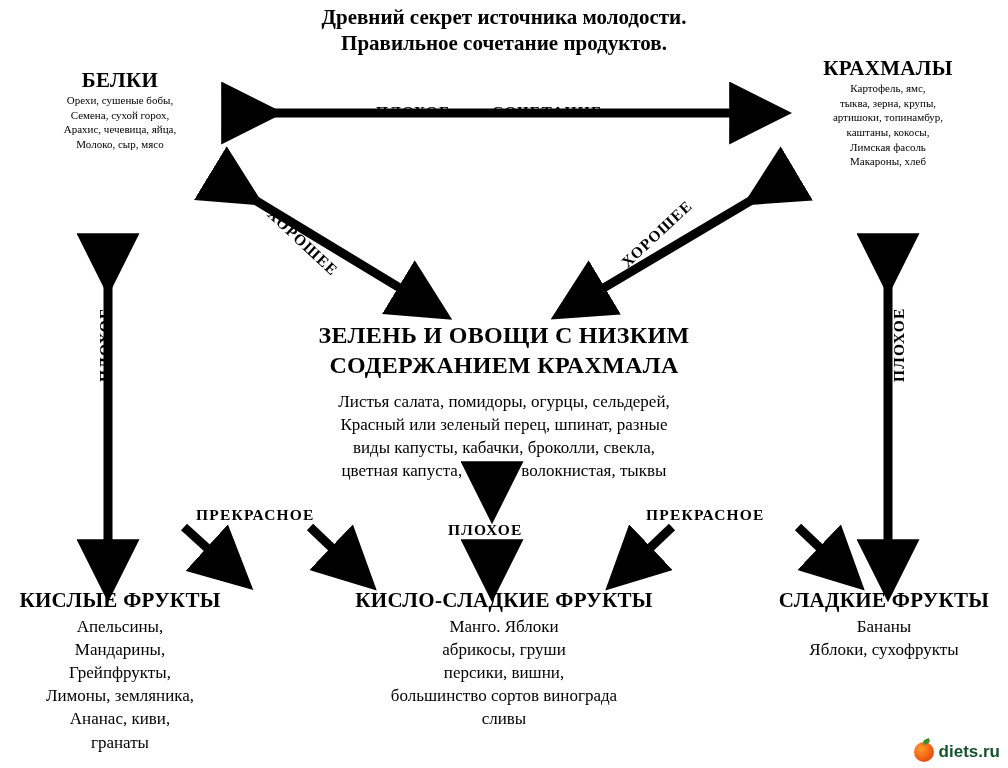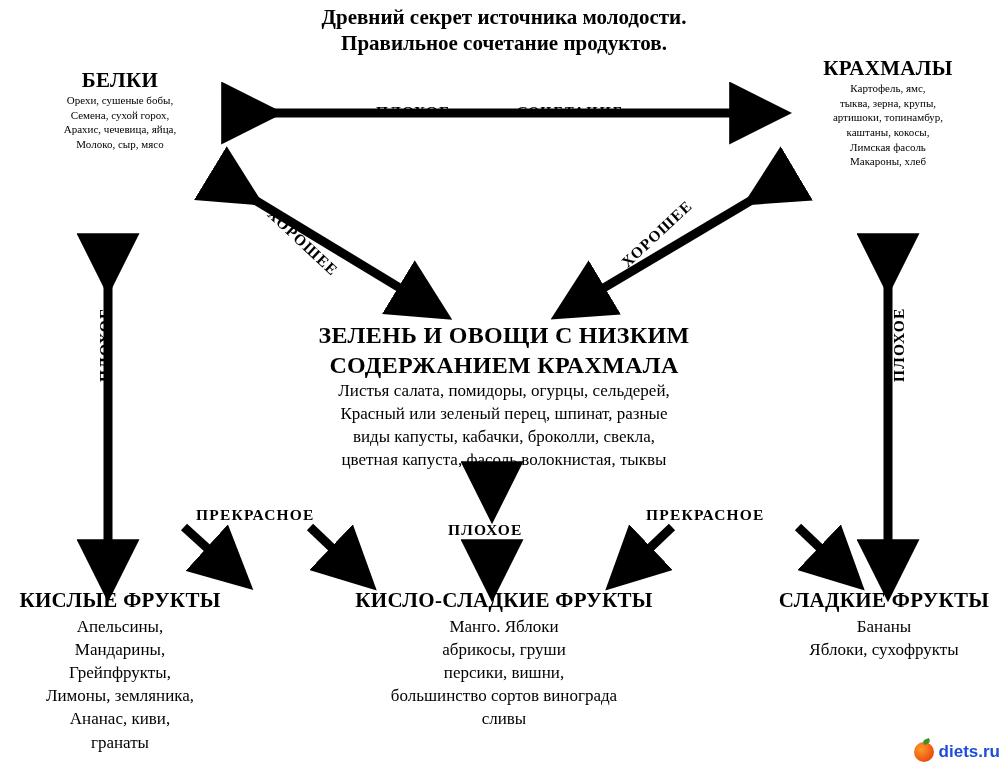--- a/index.html
+++ b/index.html
@@ -48,57 +48,57 @@
   .node { position: absolute; text-align: center; }
 
   #node-proteins { left: 0px;  top: 68px;  width: 240px; }
   #node-starches { left: 768px; top: 56px; width: 240px; }
   #node-greens   { left: 240px; top: 320px; width: 528px; }
   #node-sour     { left: 0px;   top: 588px; width: 240px; }
   #node-sweetsour{ left: 288px; top: 588px; width: 432px; }
   #node-sweet    { left: 760px; top: 588px; width: 248px; }
 
   #node-greens .grp-title { font-size: 24px; line-height: 1.25; }
-  #node-greens .grp-body  { font-size: 17px; line-height: 1.35; margin-top: 0; }
+  #node-greens .grp-body  { font-size: 17px; line-height: 1.35; margin-top: 11px; }
 
   #node-sour .grp-body,
   #node-sweet .grp-body,
   #node-sweetsour .grp-body { font-size: 17px; line-height: 1.36; margin-top: 2px; }
 
   
   .edge-label {
     position: absolute;
     font-family: "Liberation Serif", serif;
     font-weight: bold;
     font-size: 15.5px;
     letter-spacing: 1.2px;
     white-space: nowrap;
     color: #000;
   }
   #lbl-bad-top   { left: 376px; top: 103px; }
-  #lbl-soch      { left: 516px; top: 103px; font-style: italic; }
+  #lbl-soch      { left: 492px; top: 103px; }
   #lbl-good-l    { left: 276px; top: 205px; transform: rotate(43deg); transform-origin: left top; }
   #lbl-good-r    { left: 618px; top: 258px; transform: rotate(-43deg); transform-origin: left top; }
   #lbl-bad-left  { left: 96px;  top: 382px; transform: rotate(-90deg); transform-origin: left top; }
   #lbl-bad-right { left: 890px; top: 382px; transform: rotate(-90deg); transform-origin: left top; }
   #lbl-great-l   { left: 196px; top: 506px; }
   #lbl-bad-mid   { left: 448px; top: 521px; }
   #lbl-great-r   { left: 646px; top: 506px; }
 
   
   #watermark {
     position: absolute;
     right: 8px;
     bottom: 6px;
     display: flex;
     align-items: center;
     gap: 5px;
     font-family: "Liberation Sans", sans-serif;
     font-size: 17px;
-    color: #1d4ed8;
+    color: #14532d;
     font-weight: bold;
   }
   #watermark .apple {
     width: 20px; height: 20px;
     border-radius: 50%;
     background: radial-gradient(circle at 35% 35%, #ff9a2a 0%, #ef5a12 60%, #c23a07 100%);
     position: relative;
   }
   #watermark .apple::after {
     content: "";

